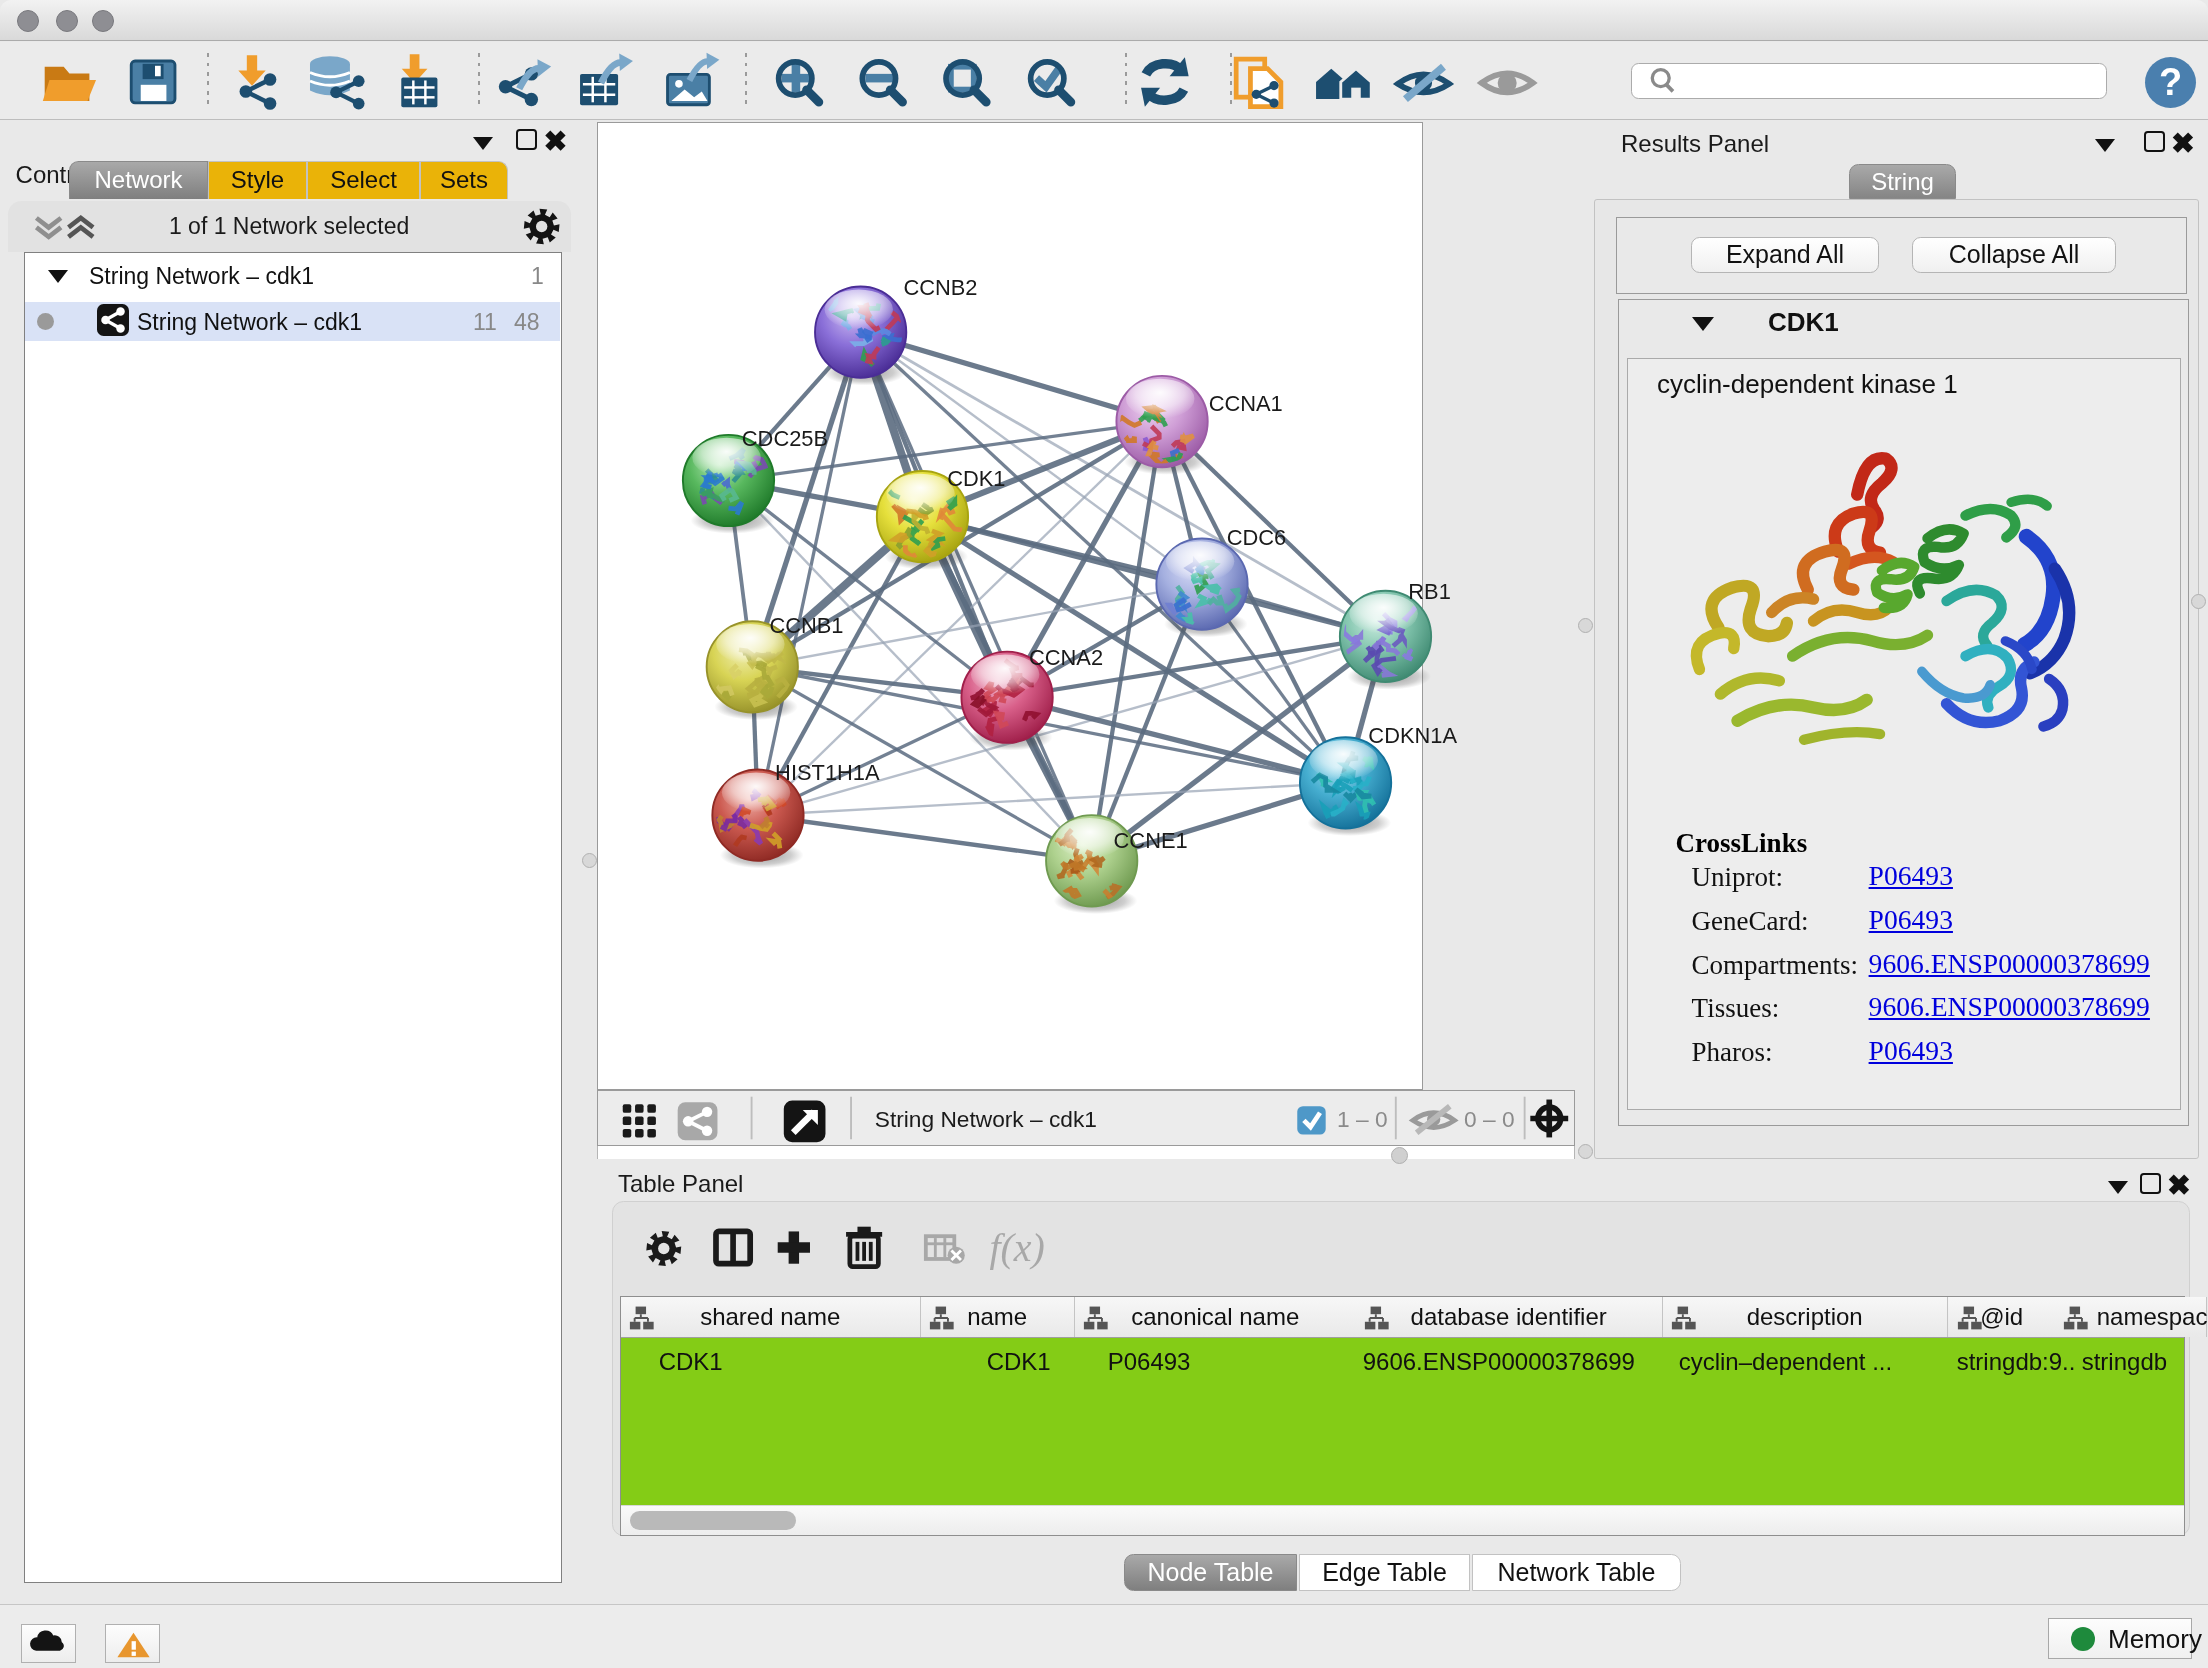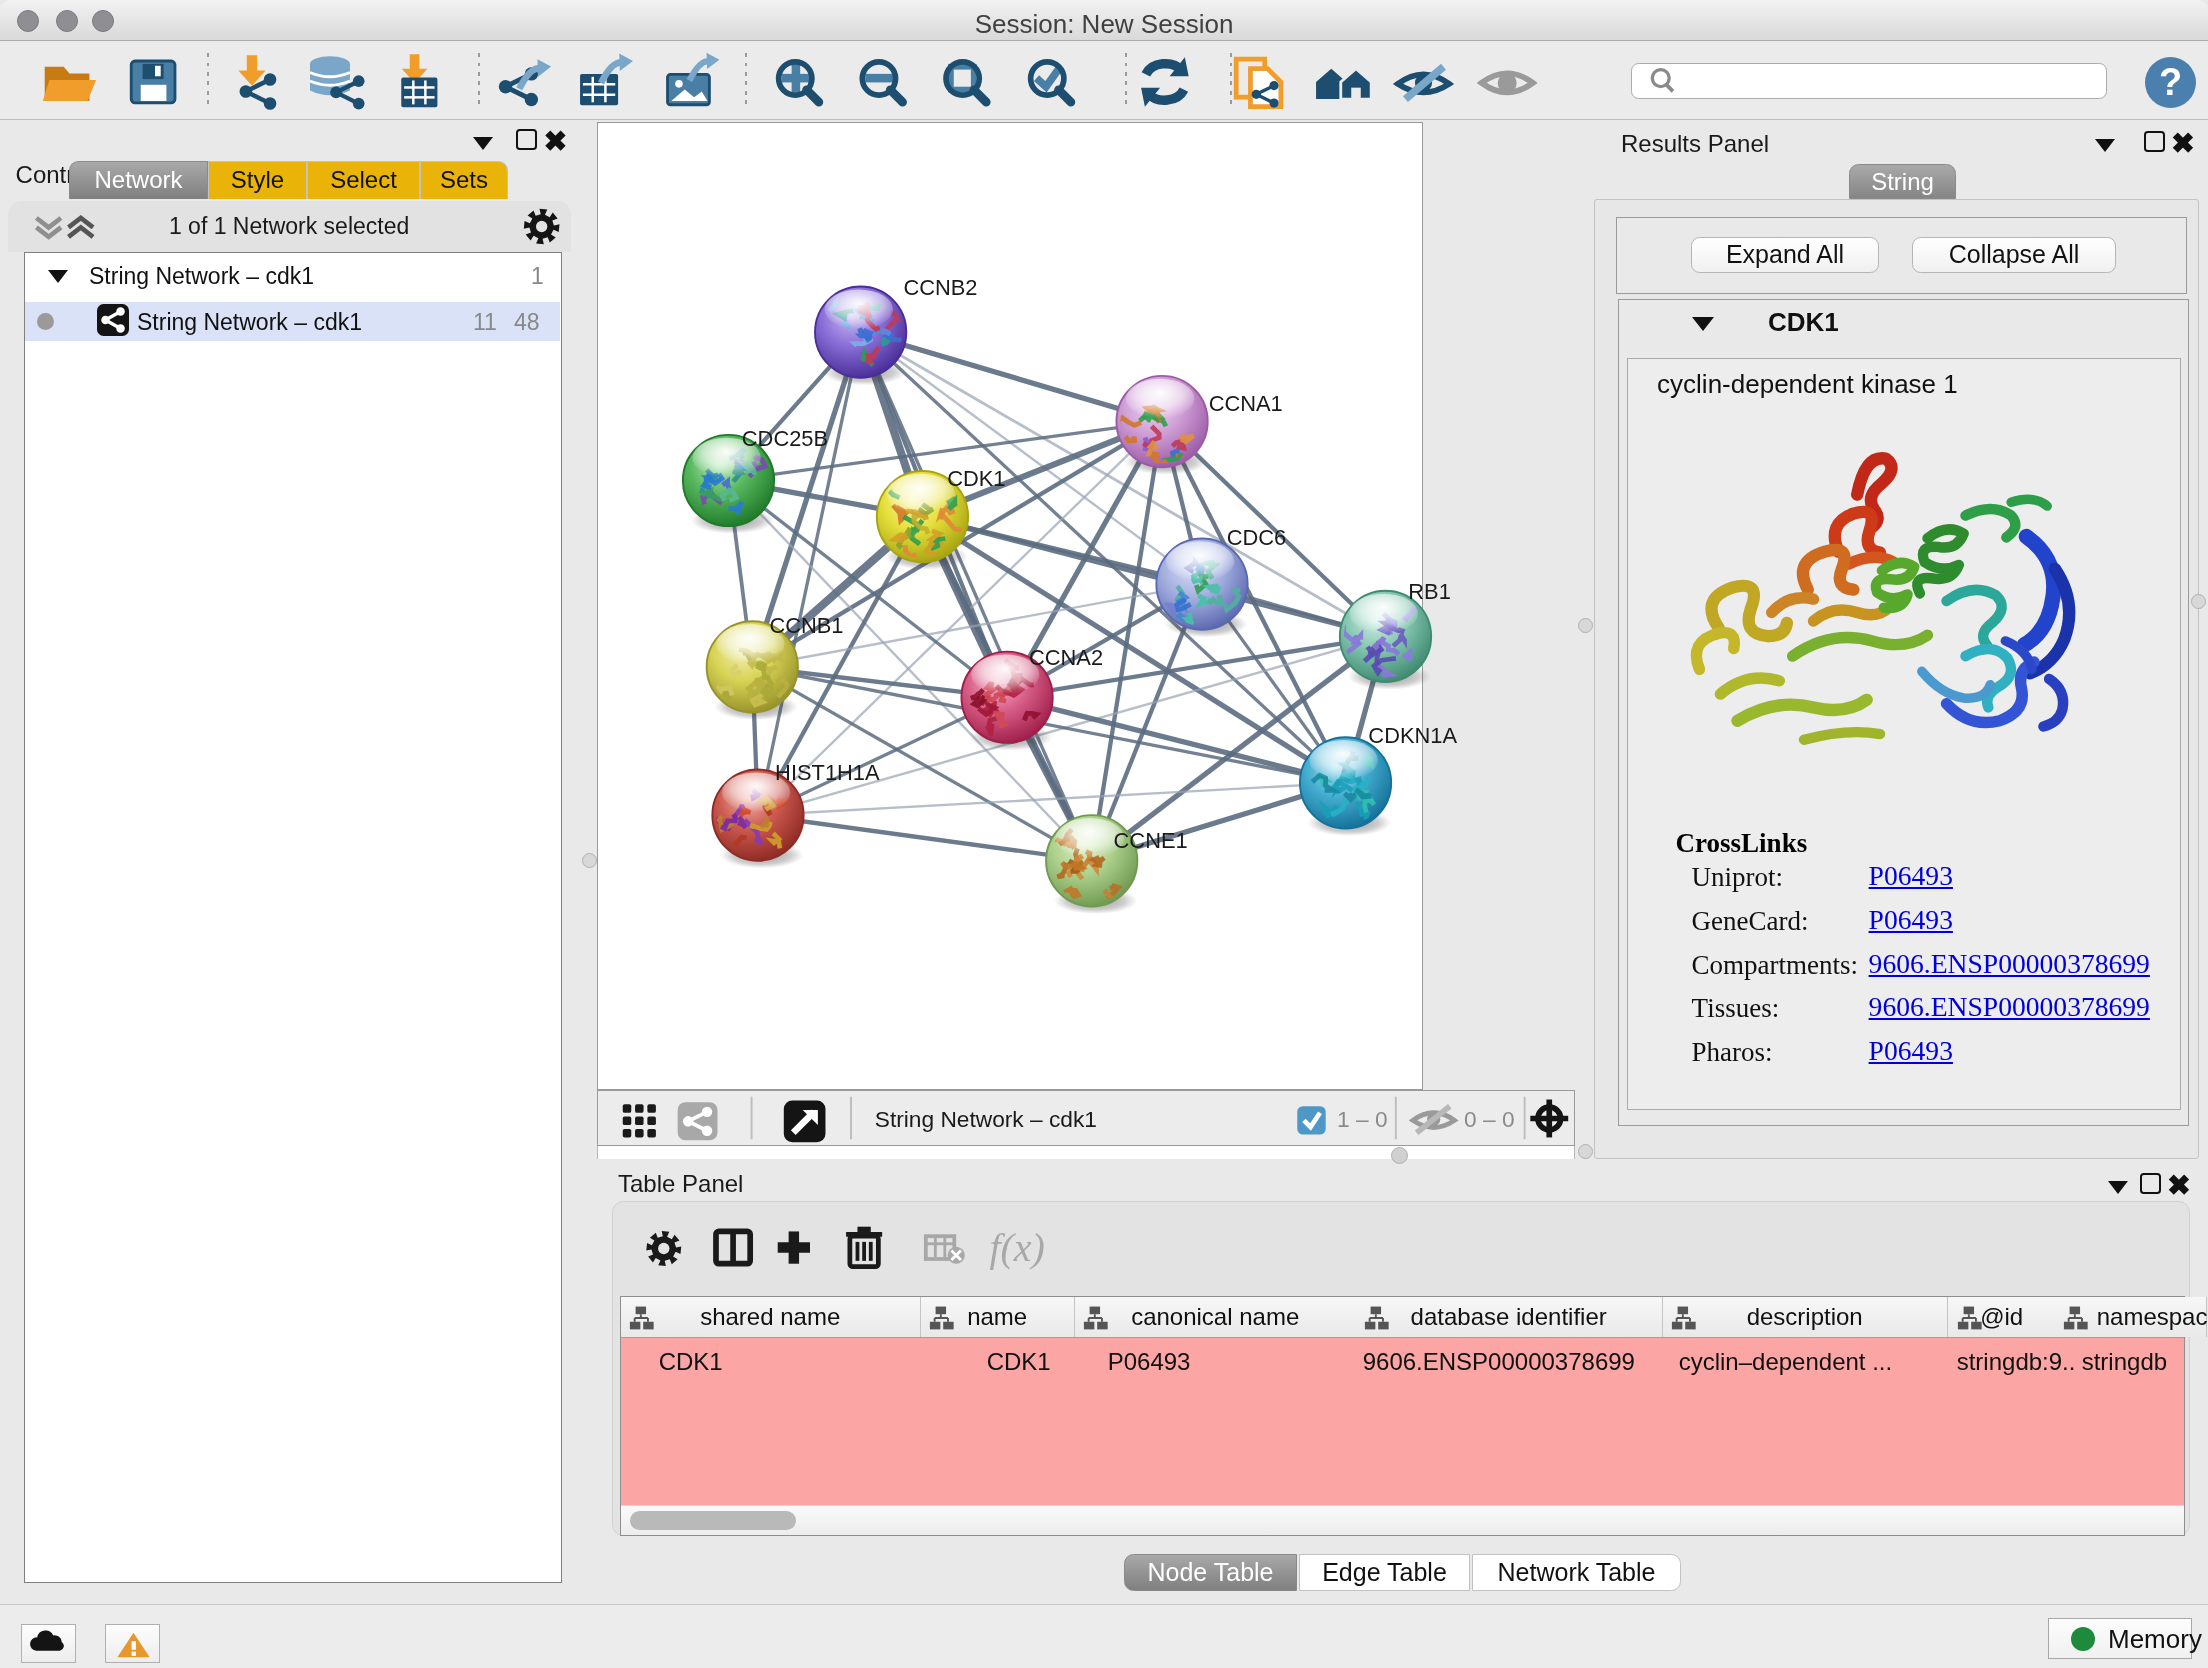--- a/index.html
+++ b/index.html
@@ -41,41 +41,40 @@
   #res-box1 { left:1616px; top:217px; width:571px; height:77px; border:1.9px solid #9a9a9a; background:#e9e9e9; }
   .rbtn { top:19px; height:36px; background:linear-gradient(#ffffff,#f0f0f0); border:1.9px solid #b5b5b5; border-radius:8.6px;
      font-size:25px; color:#111; text-align:center; line-height:33px; }
   #res-box2 { left:1618px; top:299px; width:571px; height:827px; border:1.9px solid #9a9a9a; background:#e9e9e9; }
   #res-inner { left:7.6px; top:58px; width:554px; height:752px; border:1px solid #aaa; background:#ededed; }
   .serif { font-family:"Liberation Serif", serif; }
   .xl-label { font-size:27px; color:#111; }
   .xl-link { font-size:27.6px; color:#0000dd; text-decoration:underline; }
   
   #tp-container { left:612px; top:1201px; width:1578px; height:335px; background:#e3e3e3; border-radius:11.4px; border:1px solid #d0d0d0;}
-  #tp-table { left:6.7px; top:94px; width:1565px; height:240px; background:#fca5a5; border:1px solid #8e8e8e; }
+  #tp-table { left:6.7px; top:94px; width:1565px; height:240px; background:#84cc16; border:1px solid #8e8e8e; }
   .th { border-right:1px solid #c4c4c4; background:linear-gradient(#f7f7f7,#e9e9e9); height:100%; float:left;
       font-size:24px; color:#111; text-align:center; position:relative; }
   .td { font-size:24px; color:#111; position:absolute; top:8.6px; }
   
   .btab { top:1554px; height:37px; line-height:35px; text-align:center; font-size:25px; display:block; position:absolute;
      background:#fff; border:1px solid #c2c2c2; color:#111; }
   
   #statusbar { left:0; top:1604px; width:2208px; height:65px; background:#ececec; border-top:1px solid #c6c6c6; }
   .sbtn { top:19px; width:55px; height:39px; background:linear-gradient(#fdfdfd,#ededed); border:1px solid #b0b0b0; text-align:center; }
   #memorybtn { left:2048px; top:13.3px; width:144px; height:41px; background:linear-gradient(#fdfdfd,#f0f0f0); border:1.9px solid #a8a8a8;
      font-size:26px; color:#111; }
 </style>
 </head>
 <body>
 
   <div id="titlebar" class="abs">
     <div class="tl abs" style="left:17px"></div>
     <div class="tl abs" style="left:56px"></div>
     <div class="tl abs" style="left:92px"></div>
-    <div id="title-text" class="abs">Session: New Session</div>
   </div>
 
   <div id="toolbar" class="abs">
     <div id="tb-icons" class="abs" style="left:0;top:0;width:2208px;height:78px"><svg width="2208" height="78" viewBox="0 0 2322 82">
         <path d="M 47 26 L 67 26 L 73 33 L 94 33 L 94 62 L 47 62 Z" fill="#c97a14"></path>
         <path d="M 52 40 L 101 40 L 92 62 L 45 62 Z" fill="#f09d2c"></path>
         <rect x="138" y="20" width="46" height="44" rx="4" fill="#4a7fa5" stroke="#1d4e70" stroke-width="3"></rect>
         <rect x="150" y="23" width="22" height="16" fill="#1d4e70"></rect>
         <rect x="163" y="25" width="6" height="11" fill="#fff"></rect>
         <rect x="148" y="45" width="27" height="17" fill="#fff"></rect>

